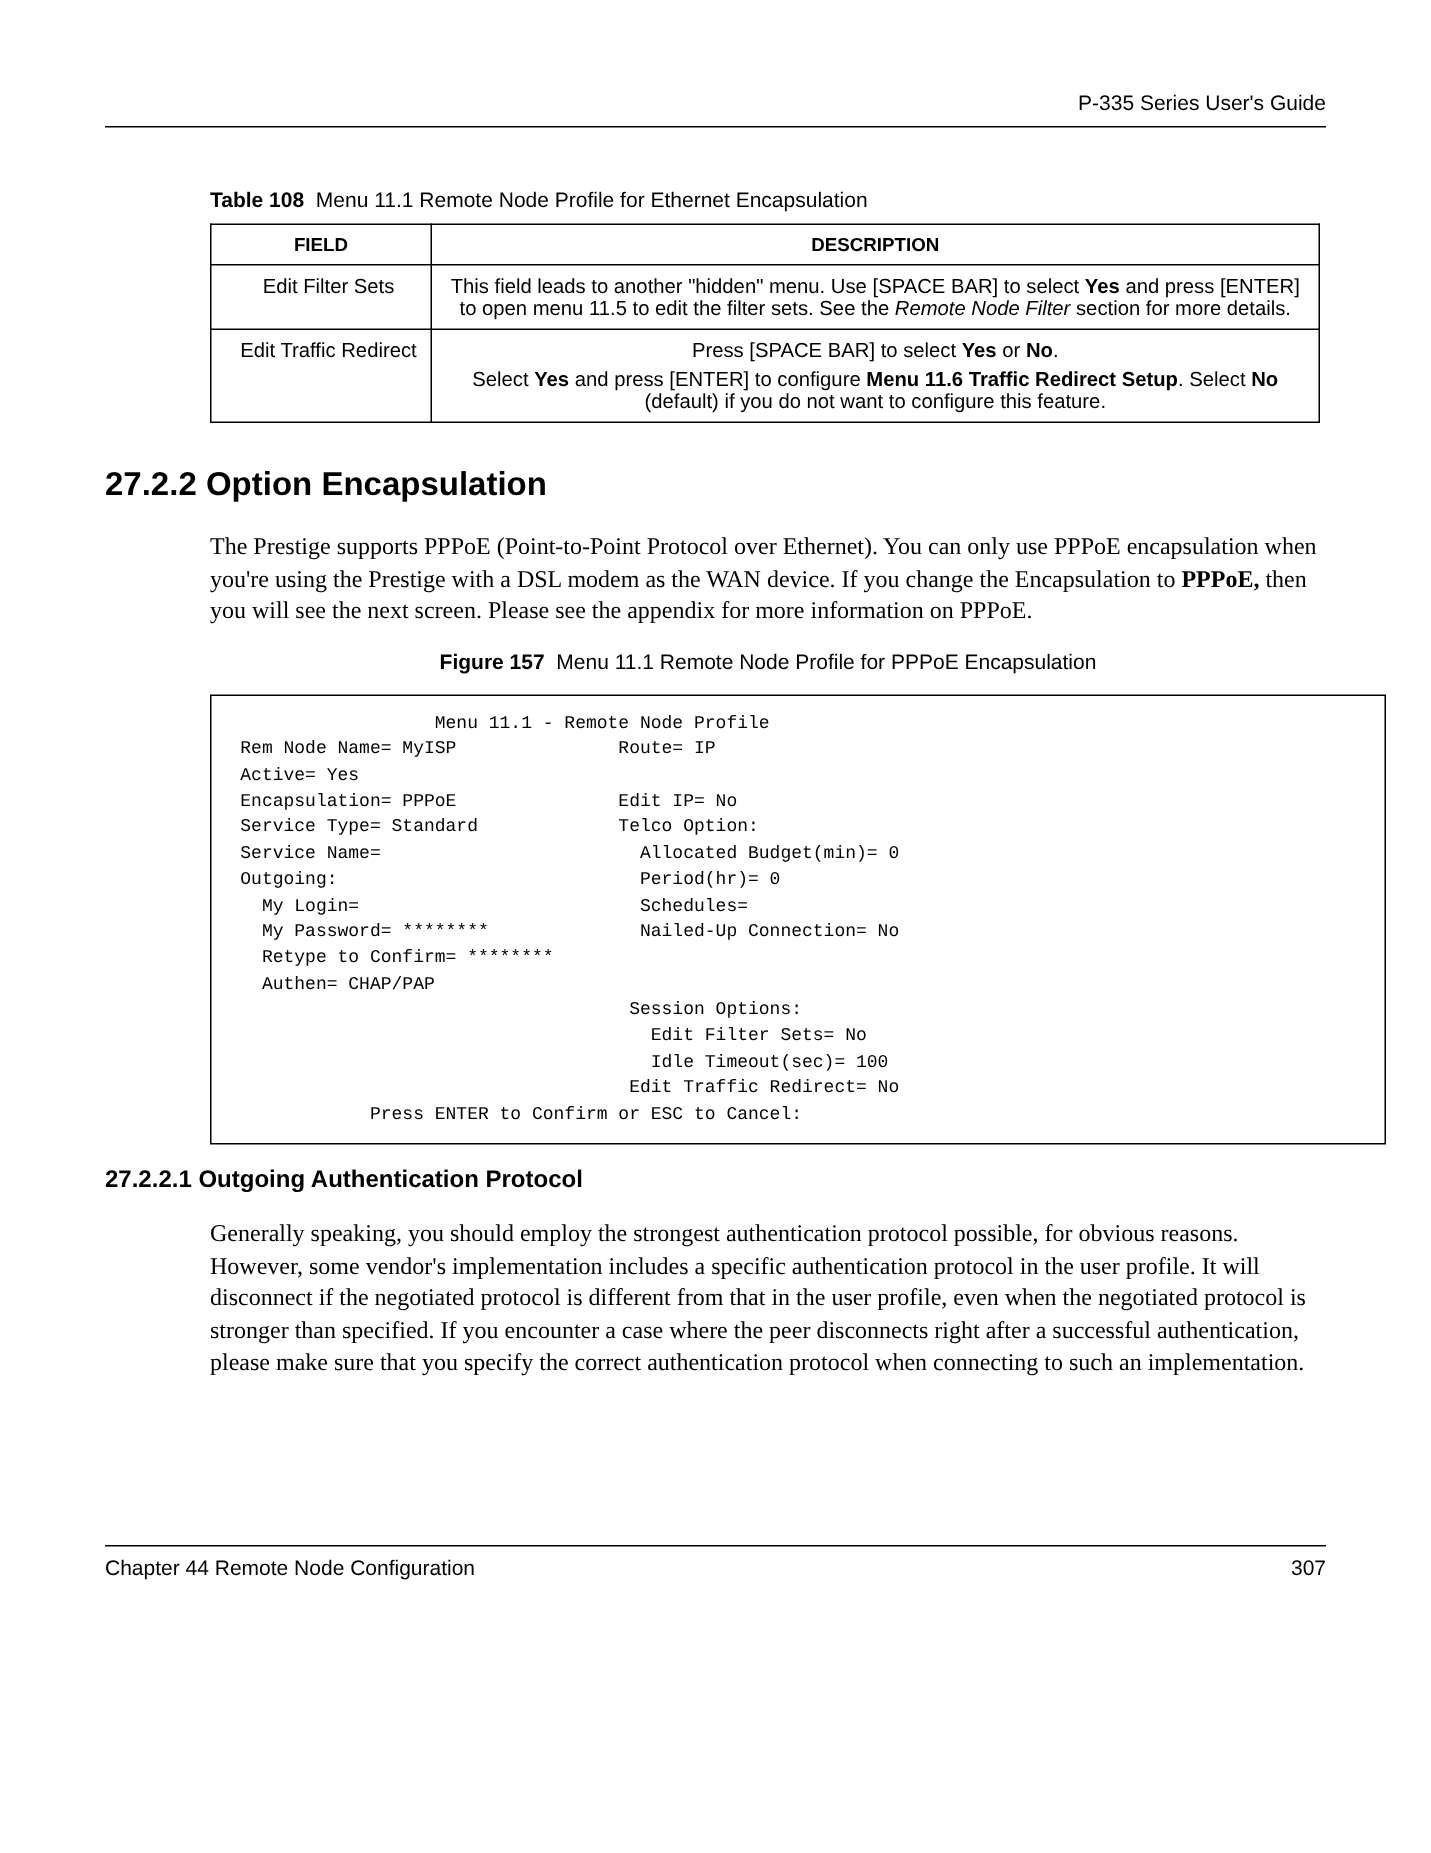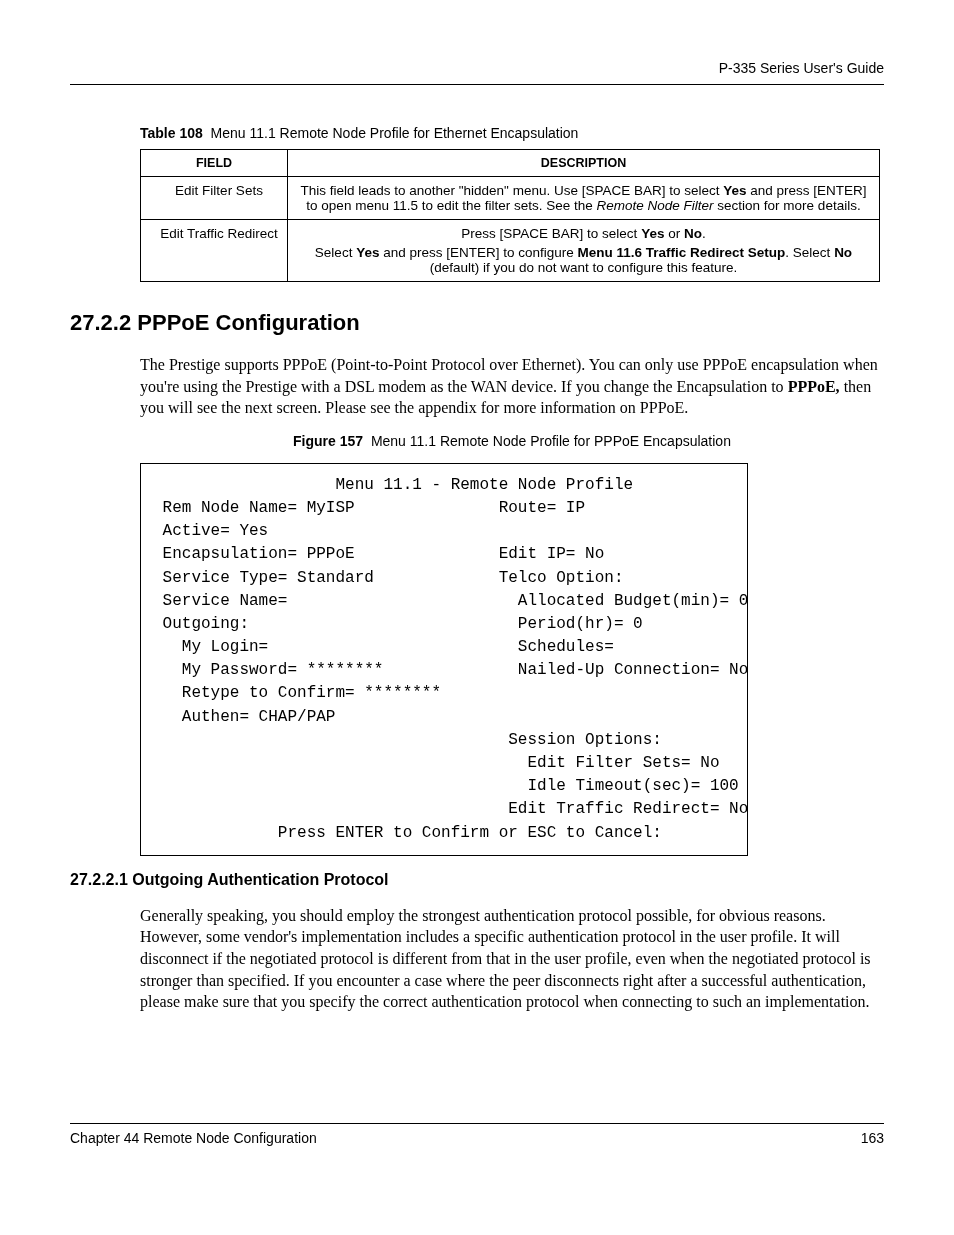--- a/index.html
+++ b/index.html
@@ -60,25 +60,25 @@
     font-size: 16px;
   }
   .figure-caption {
     font-family: Liberation Sans, sans-serif;
     font-size: 14px;
     margin: 14px 0 14px 70px;
     text-align: center;
   }
   .terminal-box {
     margin-left: 70px;
-    width: 608px;
+    width: 784px;
     border: 1px solid #000;
     padding: 10px 12px 10px 12px;
     font-family: "Courier New", Courier, monospace;
-    font-size: 16px;
+    font-size: 12px;
     line-height: 1.45;
     white-space: pre;
     box-sizing: border-box;
   }
   .sub-h3 {
     font-family: Arial, Helvetica, sans-serif;
     font-size: 16px;
     font-weight: bold;
     margin: 15px 0 16px 0;
   }
@@ -122,21 +122,21 @@
         <span>Press [SPACE BAR] to select </span><b>Yes</b><span> or </span><b>No</b><span>.</span>
       </div>
       <div style="margin-top:4px">
         <span>Select </span><b>Yes</b><span> and press [ENTER] to configure </span><b>Menu 11.6 Traffic Redirect Setup</b><span>. Select </span><b>No</b><span> (default) if you do not want to configure this feature.</span>
       </div>
     </td>
   </tr>
 </tbody>
   </table>
 
-<h2 class="section-h2">27.2.2  PPPoE Configuration</h2>
+<h2 class="section-h2">27.2.2  Option Encapsulation</h2>
 
 <p class="body-para">
   <span>The Prestige supports PPPoE (Point-to-Point Protocol over Ethernet). You can only use PPPoE encapsulation when you're using the Prestige with a DSL modem as the WAN device. If you change the Encapsulation to </span><b>PPPoE,</b><span> then you will see the next screen. Please see the appendix for more information on PPPoE.</span>
 </p>
 
 <p class="figure-caption">
   <b>Figure 157</b>&nbsp;&nbsp;<span>Menu 11.1 Remote Node Profile for PPPoE Encapsulation</span>
 </p>
 
 <div class="terminal-box"><span>                   Menu 11.1 - Remote Node Profile</span>
@@ -155,14 +155,14 @@
 <span>                                       Idle Timeout(sec)= 100</span>
 <span>                                     Edit Traffic Redirect= No</span>
 <span>             Press ENTER to Confirm or ESC to Cancel:</span></div>
 
 <h3 class="sub-h3">27.2.2.1  Outgoing Authentication Protocol</h3>
 
 <p class="body-para">Generally speaking, you should employ the strongest authentication protocol possible, for obvious reasons. However, some vendor's implementation includes a specific authentication protocol in the user profile. It will disconnect if the negotiated protocol is different from that in the user profile, even when the negotiated protocol is stronger than specified. If you encounter a case where the peer disconnects right after a successful authentication, please make sure that you specify the correct authentication protocol when connecting to such an implementation.</p>
 
 <div class="footer-bar">
   <span>Chapter 44 Remote Node Configuration</span>
-  <span>163</span>
+  <span>307</span>
 </div>
 
 </body></html>

